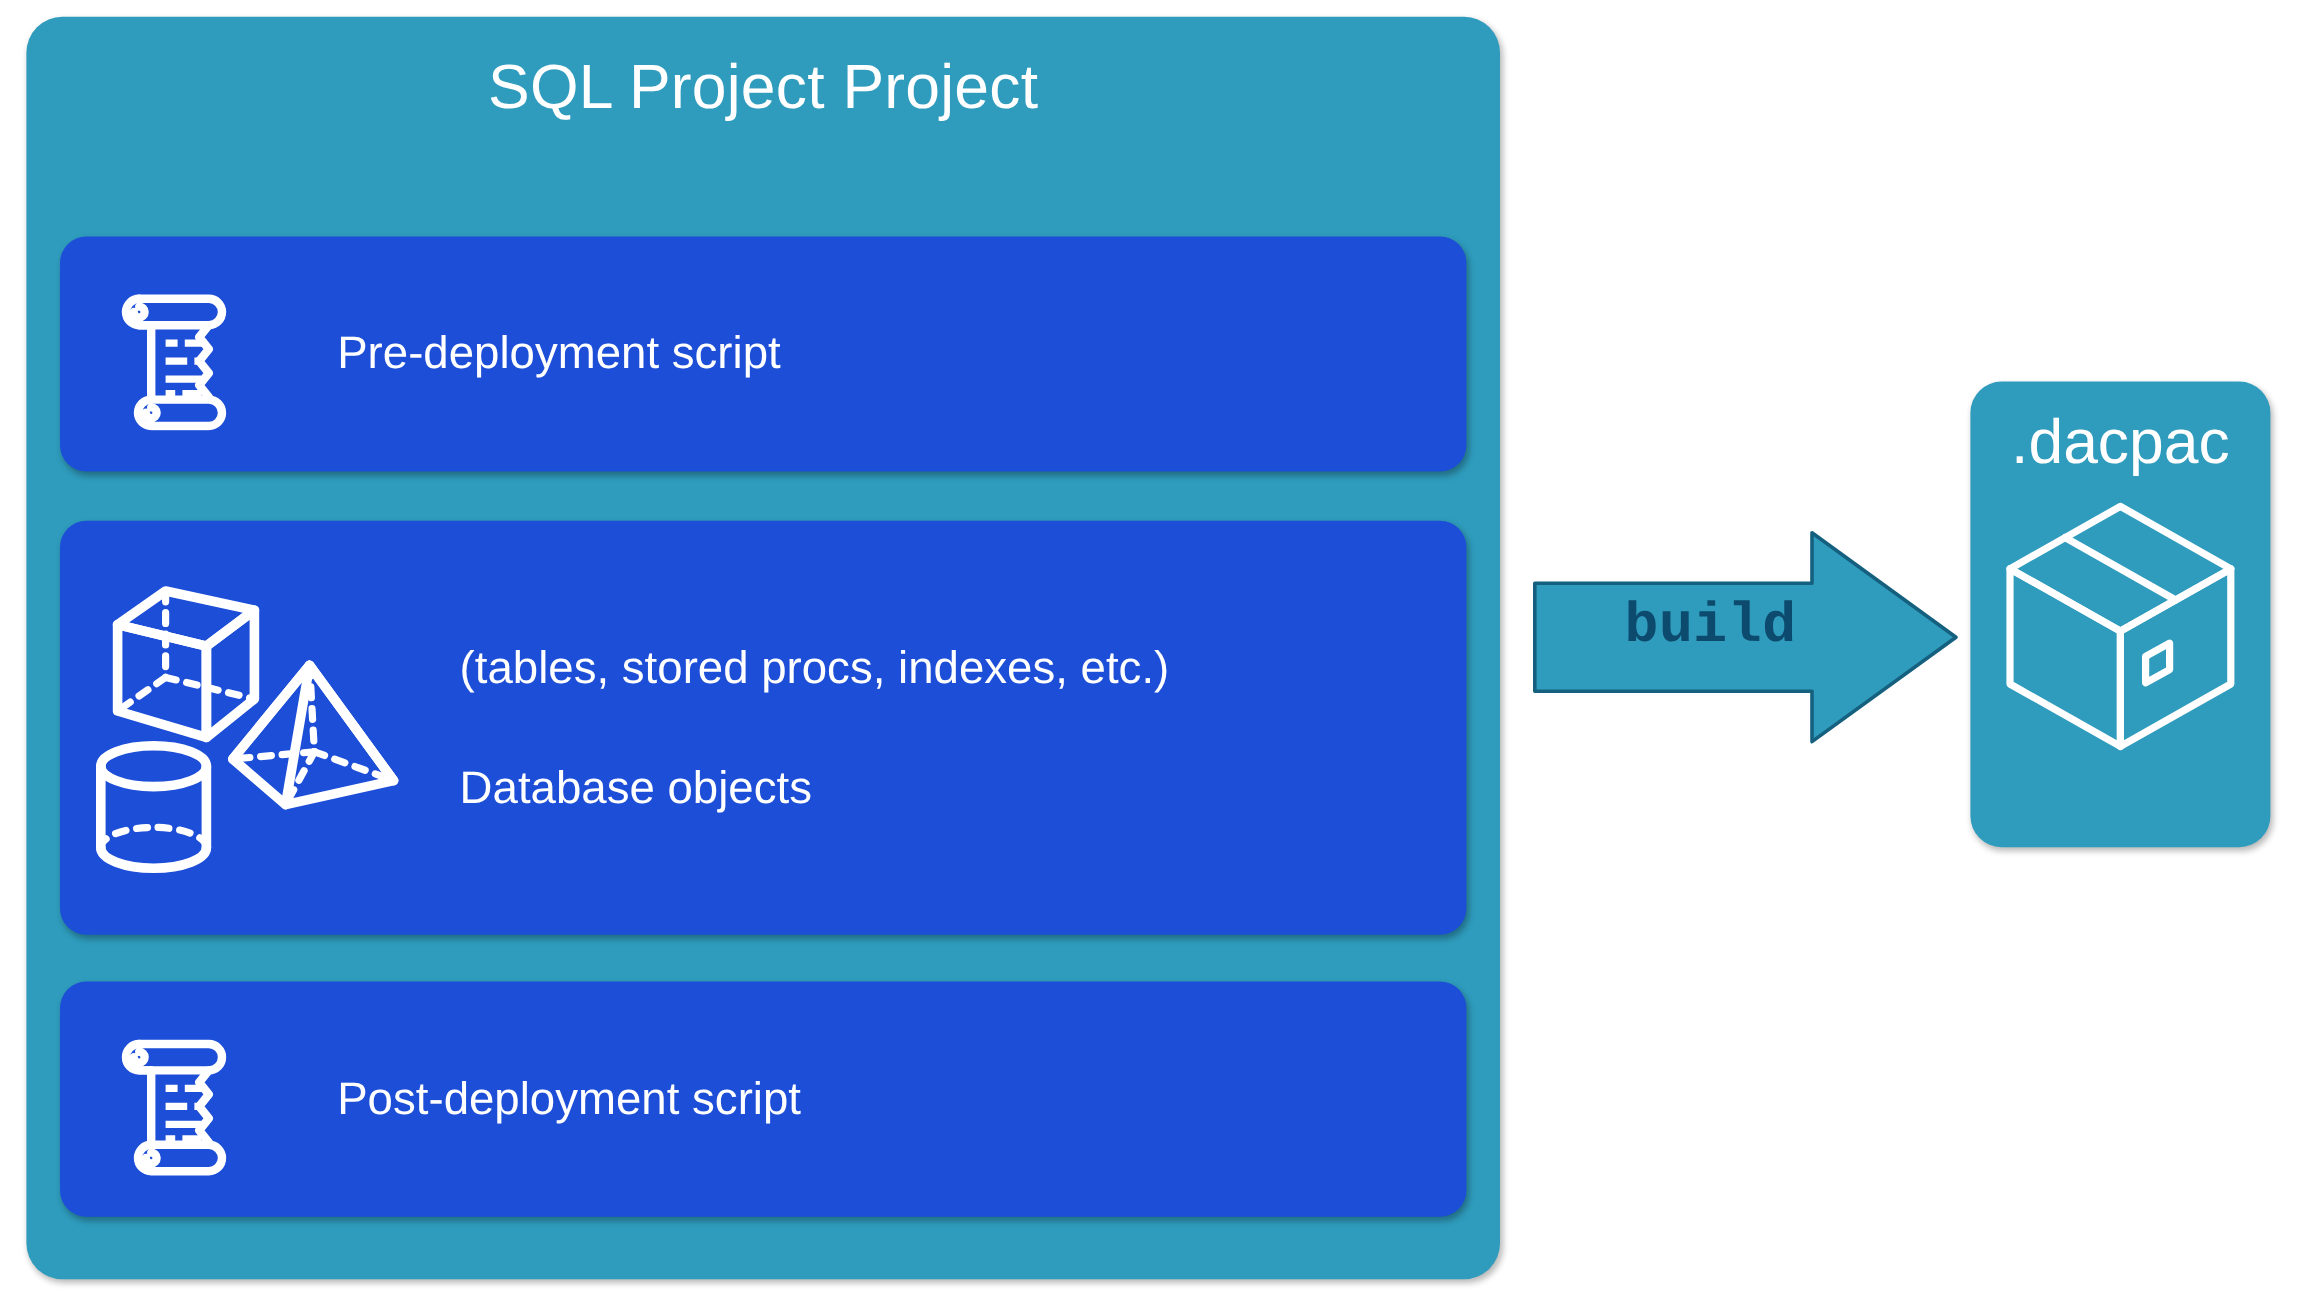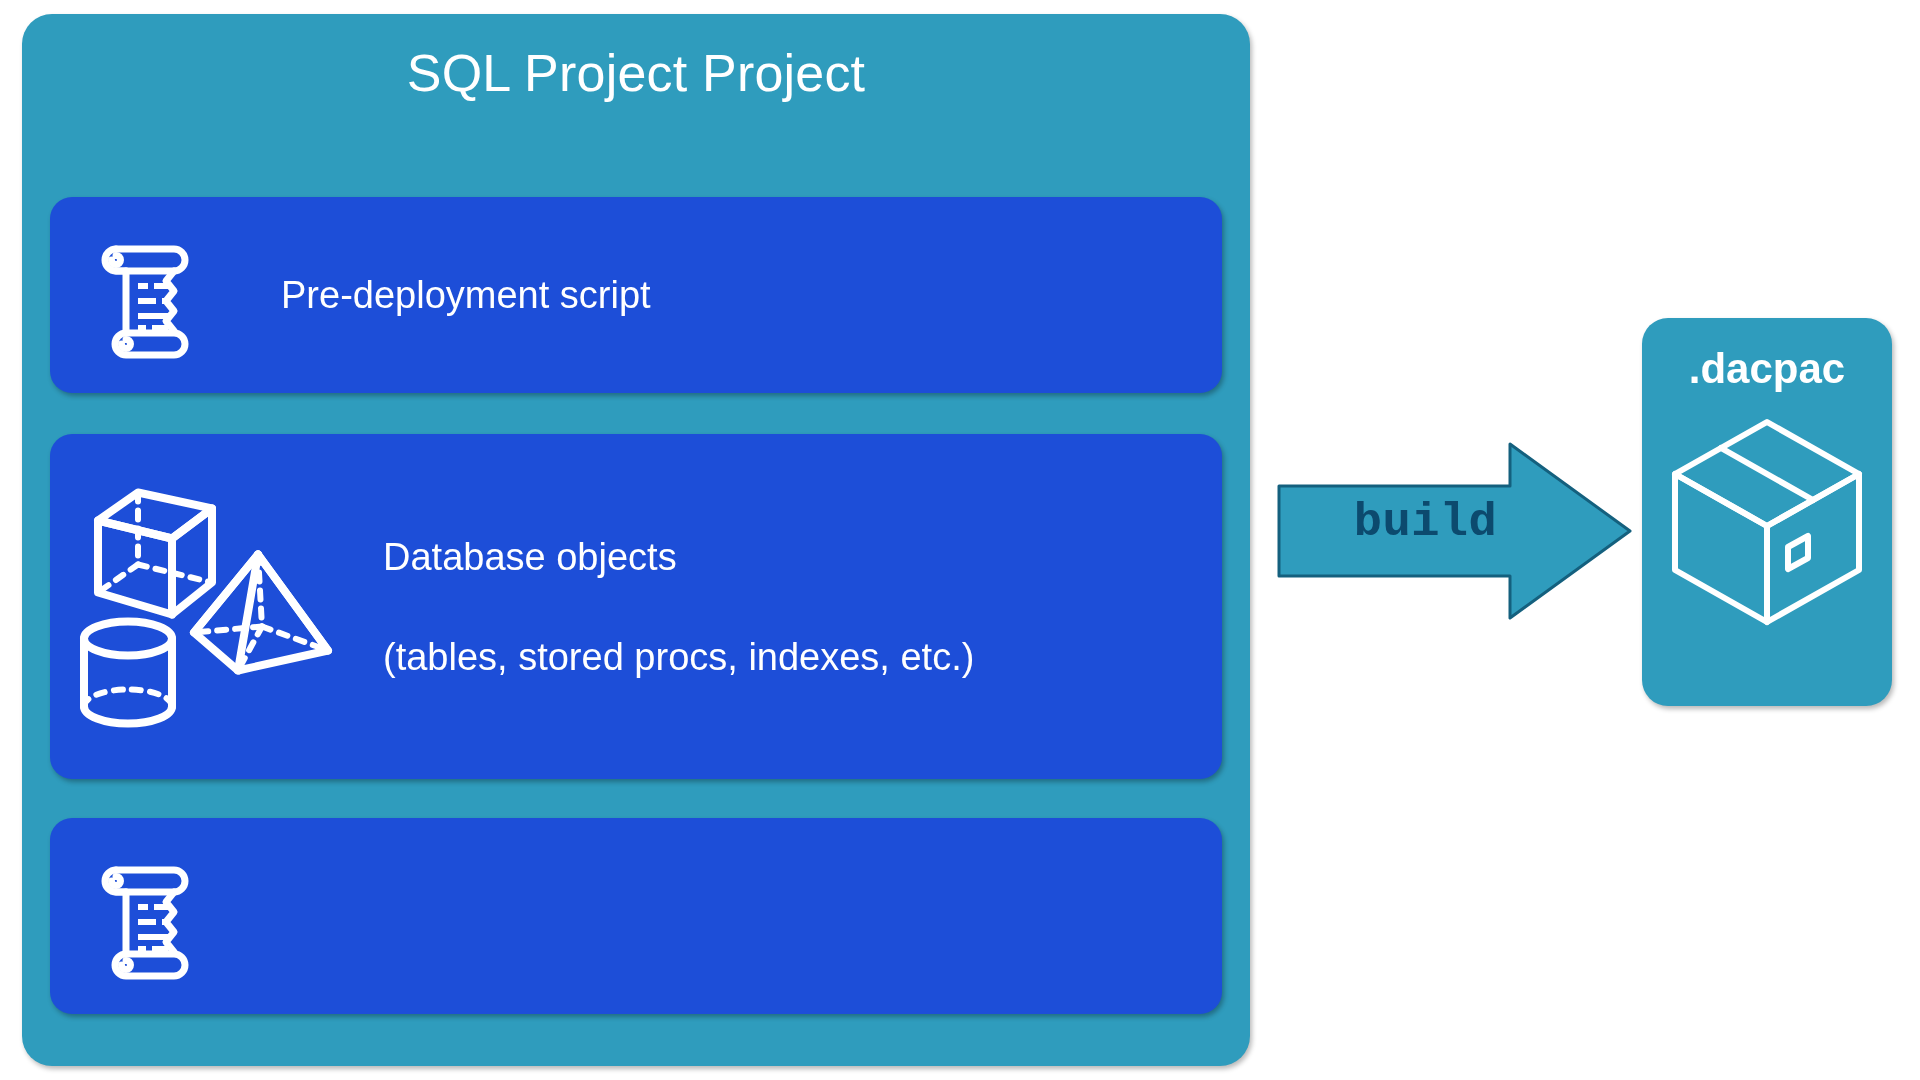--- a/index.html
+++ b/index.html
@@ -131,22 +131,22 @@
     box-shadow: 2px 3px 5px rgba(0,0,0,0.28);
     box-sizing: border-box;
   }
   #dacpac-label {
     position: absolute;
     left: 0;
     top: 26px;
     width: 100%;
     text-align: center;
     color: #ffffff;
-    font-size: 42px;
-    font-weight: bold;
+    font-size: 52px;
+    font-weight: normal;
     line-height: 50px;
   }
   #dacpac-icon {
     position: absolute;
     left: 26px;
     top: 96px;
     width: 198px;
     height: 216px;
   }
 </style>
@@ -219,22 +219,22 @@
         <g>
           <ellipse cx="52" cy="164" rx="44" ry="17"></ellipse>
           <path d="M8 164 L8 232"></path>
           <path d="M96 164 L96 232"></path>
           <path d="M8 232 a44 17 0 0 0 88 0"></path>
           <path d="M8 232 a44 17 0 0 1 88 0" stroke-dasharray="9 9" stroke-width="6"></path>
         </g>
       </svg>
     </span>
     <div class="card-label">
+      <span class="line">(tables, stored procs, indexes, etc.)</span>
       <span class="line">Database objects</span>
-      <span class="line">(tables, stored procs, indexes, etc.)</span>
     </div>
   </div>
 
   <div class="inner-card" id="card-post">
     <span class="card-icon">
       <svg viewBox="0 0 116 128" width="116" height="128" fill="none" stroke="#ffffff" stroke-width="7" stroke-linecap="round" stroke-linejoin="round">
         <path d="M30 18 h58 a11 11 0 0 1 0 22 h-58"></path>
         <path d="M30 18 a11 11 0 0 0 0 22 h10"></path>
         <path d="M30 24.5 a4.5 4.5 0 0 1 0 9 a4.5 4.5 0 0 1 -4.5 -4.5"></path>
         <path d="M40 40 v62"></path>
@@ -245,20 +245,23 @@
           <path d="M52 55 h10"></path>
           <path d="M68 55 h18"></path>
           <path d="M52 70 h18"></path>
           <path d="M76 70 h8"></path>
           <path d="M52 85 h30"></path>
           <path d="M52 97 h8"></path>
           <path d="M66 97 h16"></path>
         </g>
       </svg>
     </span>
+    <div class="card-label">
+      <span class="line">Post-deployment script</span>
+    </div>
   </div>
 
 </div>
 
 <span id="build-arrow">
   <svg viewBox="0 0 355 178" width="355" height="178">
     <path d="M2 44 L233 44 L233 2 L353 89 L233 176 L233 134 L2 134 Z" fill="#2f9cbd" stroke="#14607e" stroke-width="3" stroke-linejoin="round"></path>
   </svg>
 </span>
 <div id="build-arrow-label">build</div>

